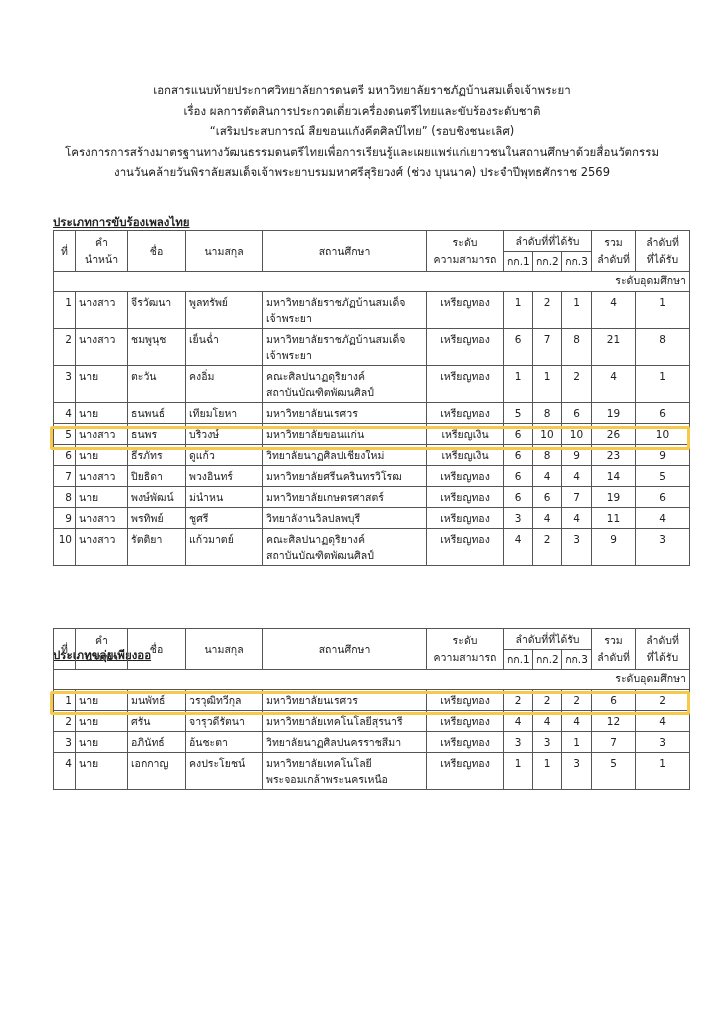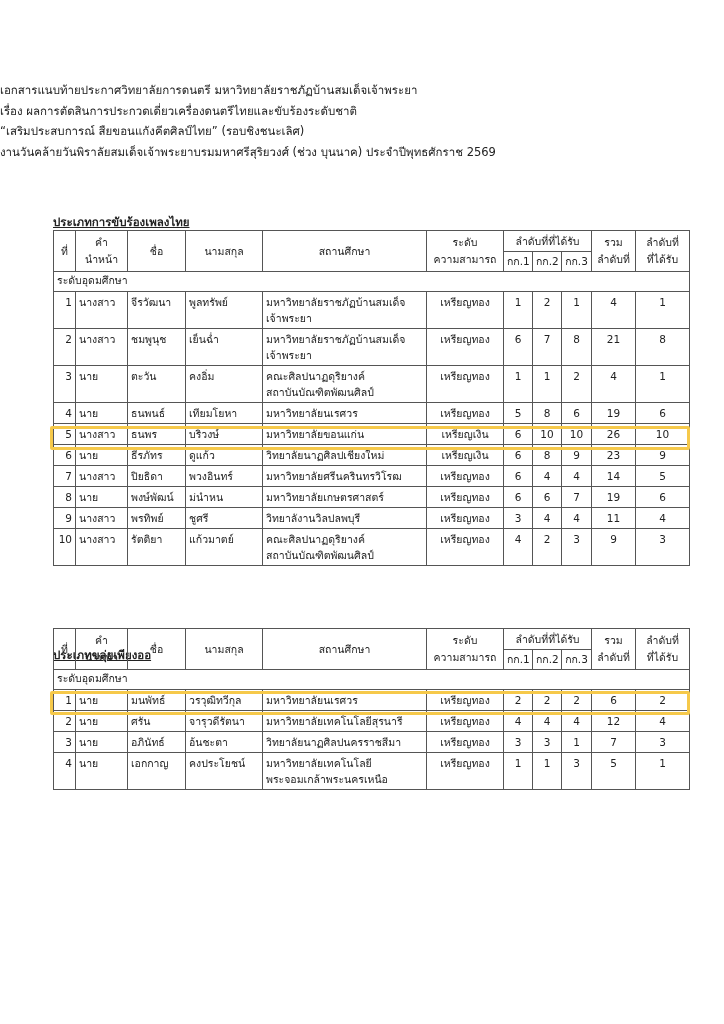--- a/index.html
+++ b/index.html
@@ -3,55 +3,56 @@
 <meta charset="utf-8">
 <style>
   html, body { margin: 0; padding: 0; background: #ffffff; }
   body {
     width: 724px; height: 1024px; position: relative; overflow: hidden;
     font-family: "DejaVu Sans", "Liberation Sans", sans-serif;
     color: #222;
   }
   .header {
     position: absolute; left: 0; top: 80px; width: 724px;
-    font-size: 11.5px; line-height: 20.5px;
+    text-align: center; font-size: 11.5px; line-height: 20.5px;
   }
   .header div { white-space: nowrap; }
   .section-title {
     position: absolute; left: 53px; font-size: 11.5px;
     text-decoration: underline; white-space: nowrap; font-weight: bold;
   }
   table.results {
     position: absolute; left: 53px; width: 636px;
     border-collapse: collapse; table-layout: fixed;
     font-size: 10.5px;
   }
   table.results td, table.results th {
     border: 1px solid #555; padding: 0 3px; font-weight: normal;
     vertical-align: top; line-height: 16px; overflow: hidden;
   }
   table.results thead th { vertical-align: middle; text-align: center; line-height: 17px; }
   table.results thead tr.h1 th { height: 20px; }
   table.results thead tr.h2 th { height: 19px; }
-  .level-row td { text-align: left; height: 19px; line-height: 19px; vertical-align: middle; margin-top: 16px; }
+  .level-row td { text-align: right; height: 19px; line-height: 19px; vertical-align: middle; margin-top: 16px; }
   td.num { text-align: right; padding-right: 2px; }
   td.c { text-align: center; }
   tr.row td { padding-top: 2px; padding-bottom: 2px; }
   .hl {
     position: absolute; border: 3px solid #f6c94a; border-radius: 2px;
     box-sizing: border-box; pointer-events: none;
   }
 </style>
 </head>
 <body>
 
 <div class="header">
   <div>เอกสารแนบท้ายประกาศวิทยาลัยการดนตรี มหาวิทยาลัยราชภัฏบ้านสมเด็จเจ้าพระยา</div>
   <div>เรื่อง ผลการตัดสินการประกวดเดี่ยวเครื่องดนตรีไทยและขับร้องระดับชาติ</div>
   <div>“เสริมประสบการณ์ สืยขอนแกังคีตศิลป์ไทย” (รอบชิงชนะเลิศ)</div>
+  <div>โครงการการสร้างมาตรฐานทางวัฒนธรรมดนตรีไทยเพื่อการเรียนรู้และเผยแพร่แก่เยาวชนในสถานศึกษาด้วยสื่อนวัตกรรม</div>
   <div>งานวันคล้ายวันพิราลัยสมเด็จเจ้าพระยาบรมมหาศรีสุริยวงศ์ (ช่วง บุนนาค) ประจำปีพุทธศักราช 2569</div>
 </div>
 
 <div class="section-title" style="top:213px;">ประเภทการขับร้องเพลงไทย</div>
 <div id="table-wrap-0">
     <table class="results" style="top: 230px;">
       <colgroup>
         <col style="width: 22px;">
         <col style="width: 52px;">
         <col style="width: 58px;">

